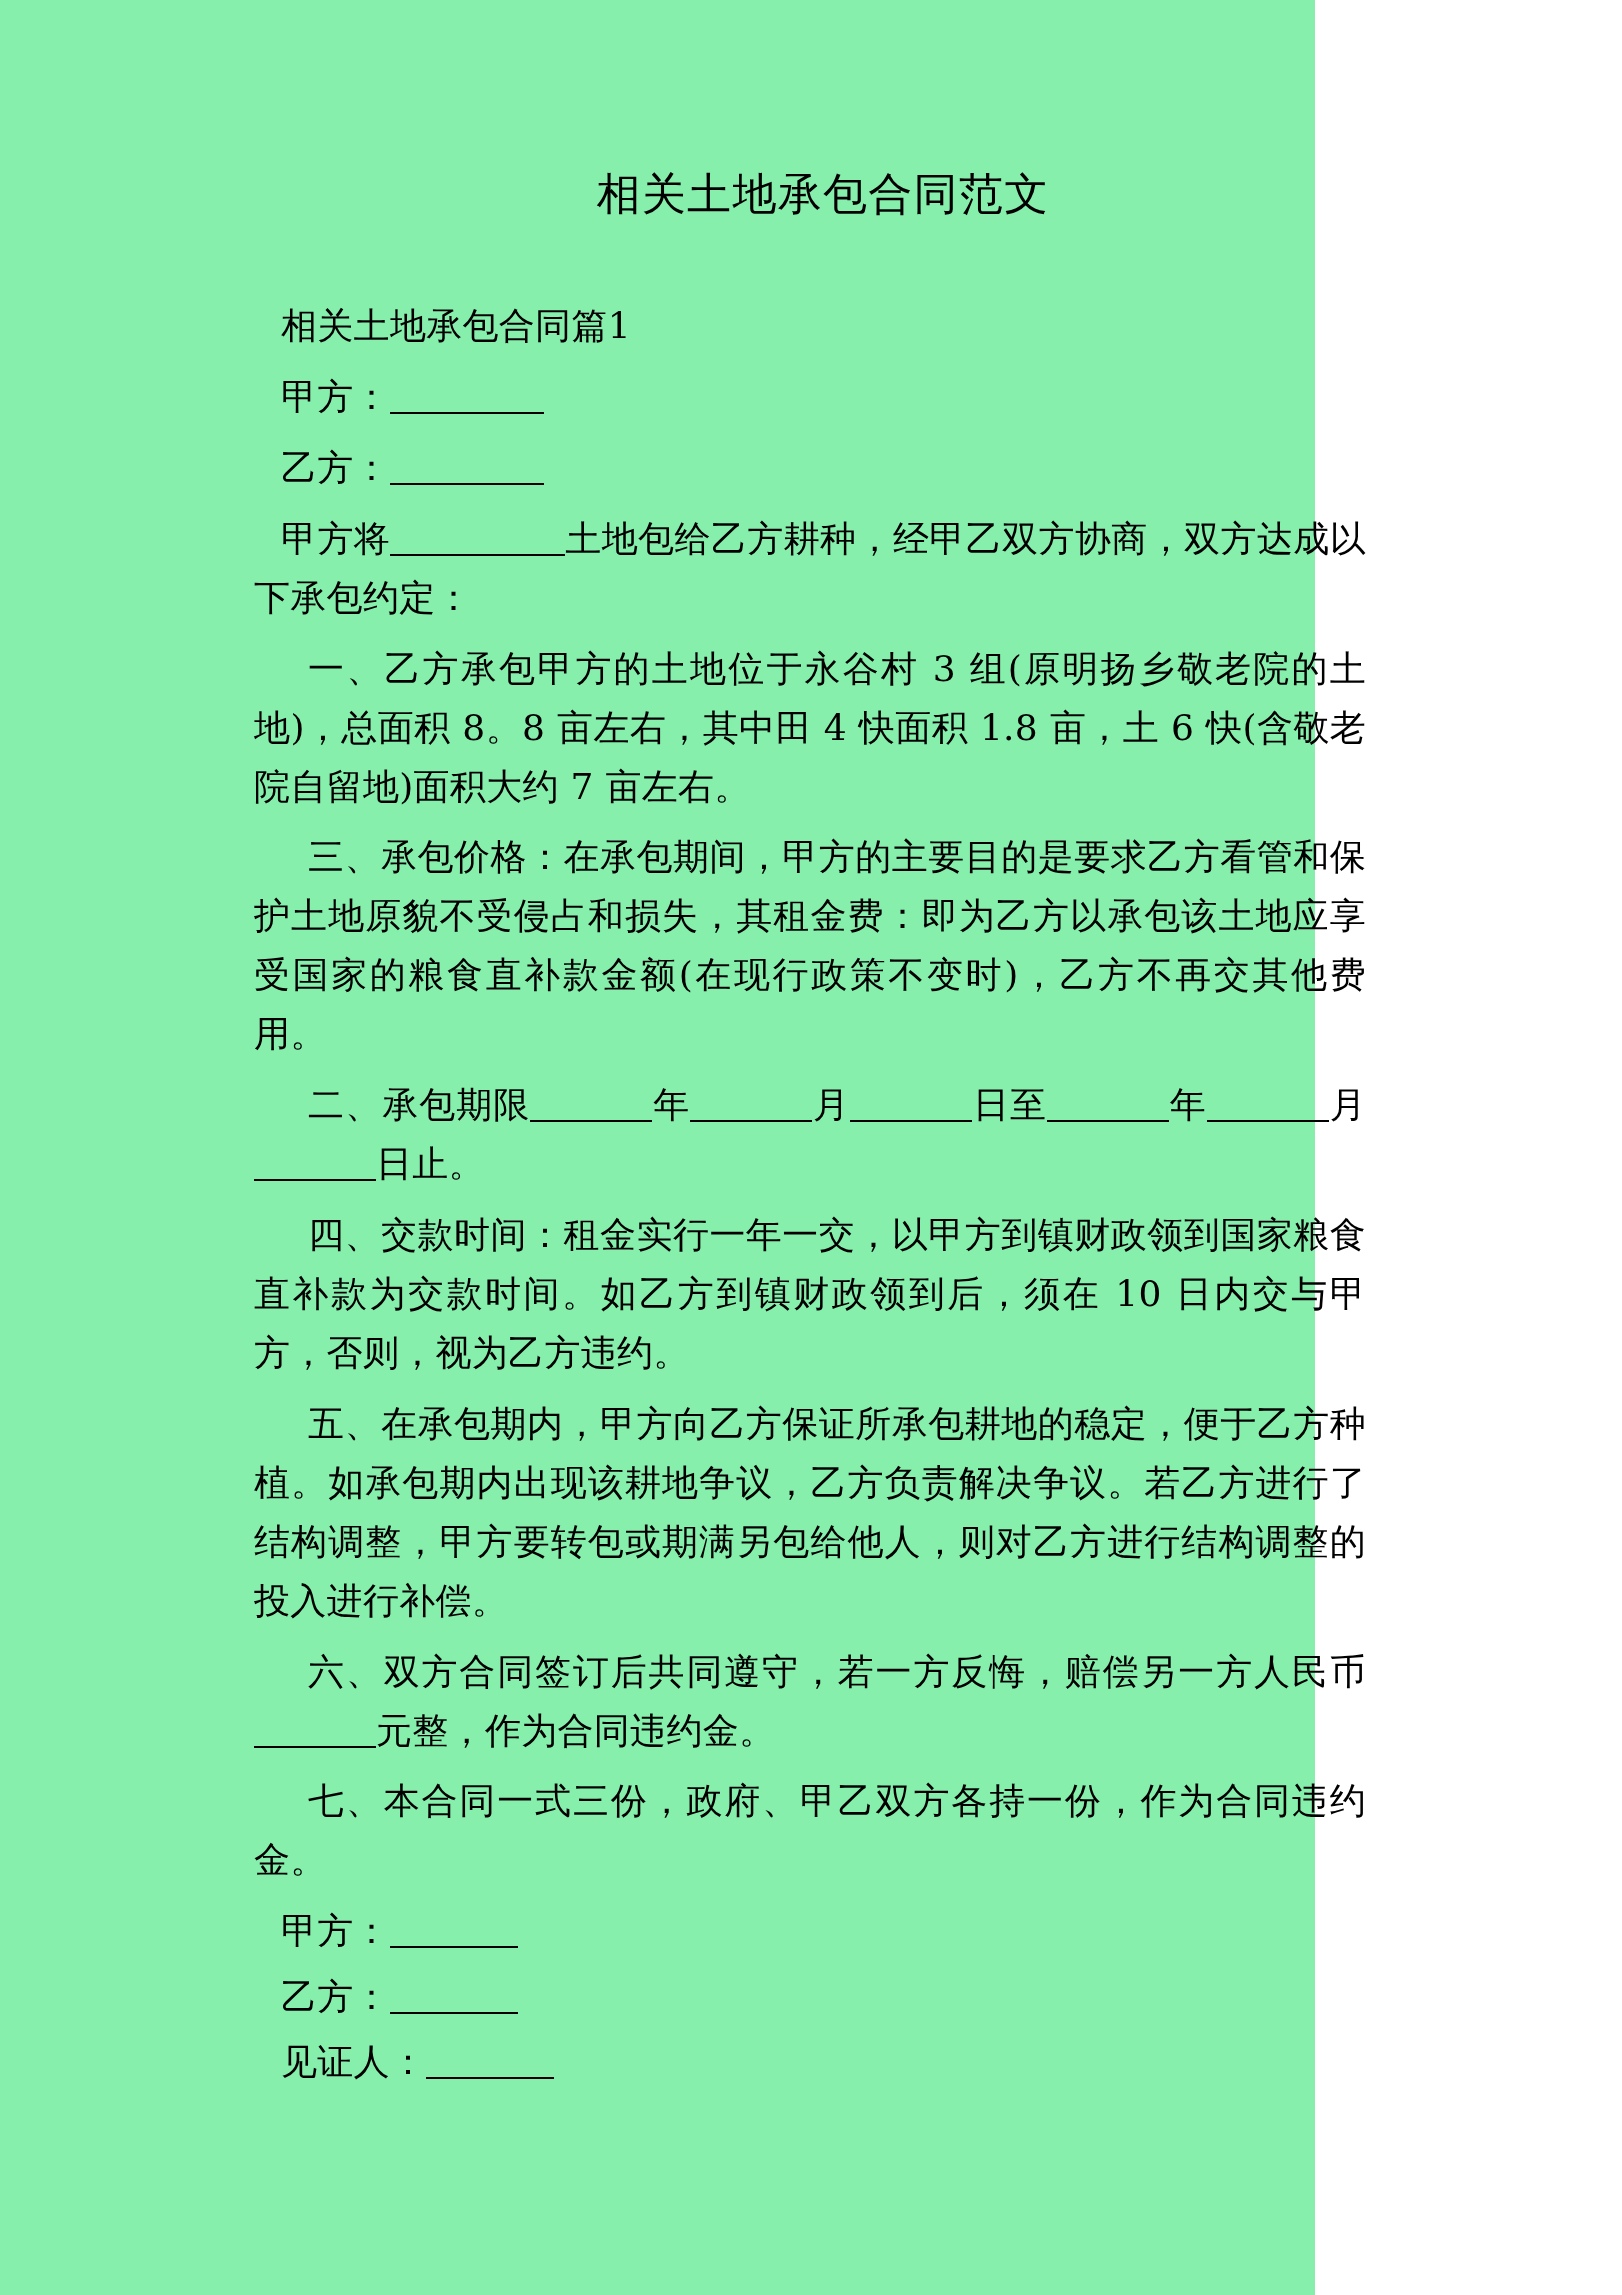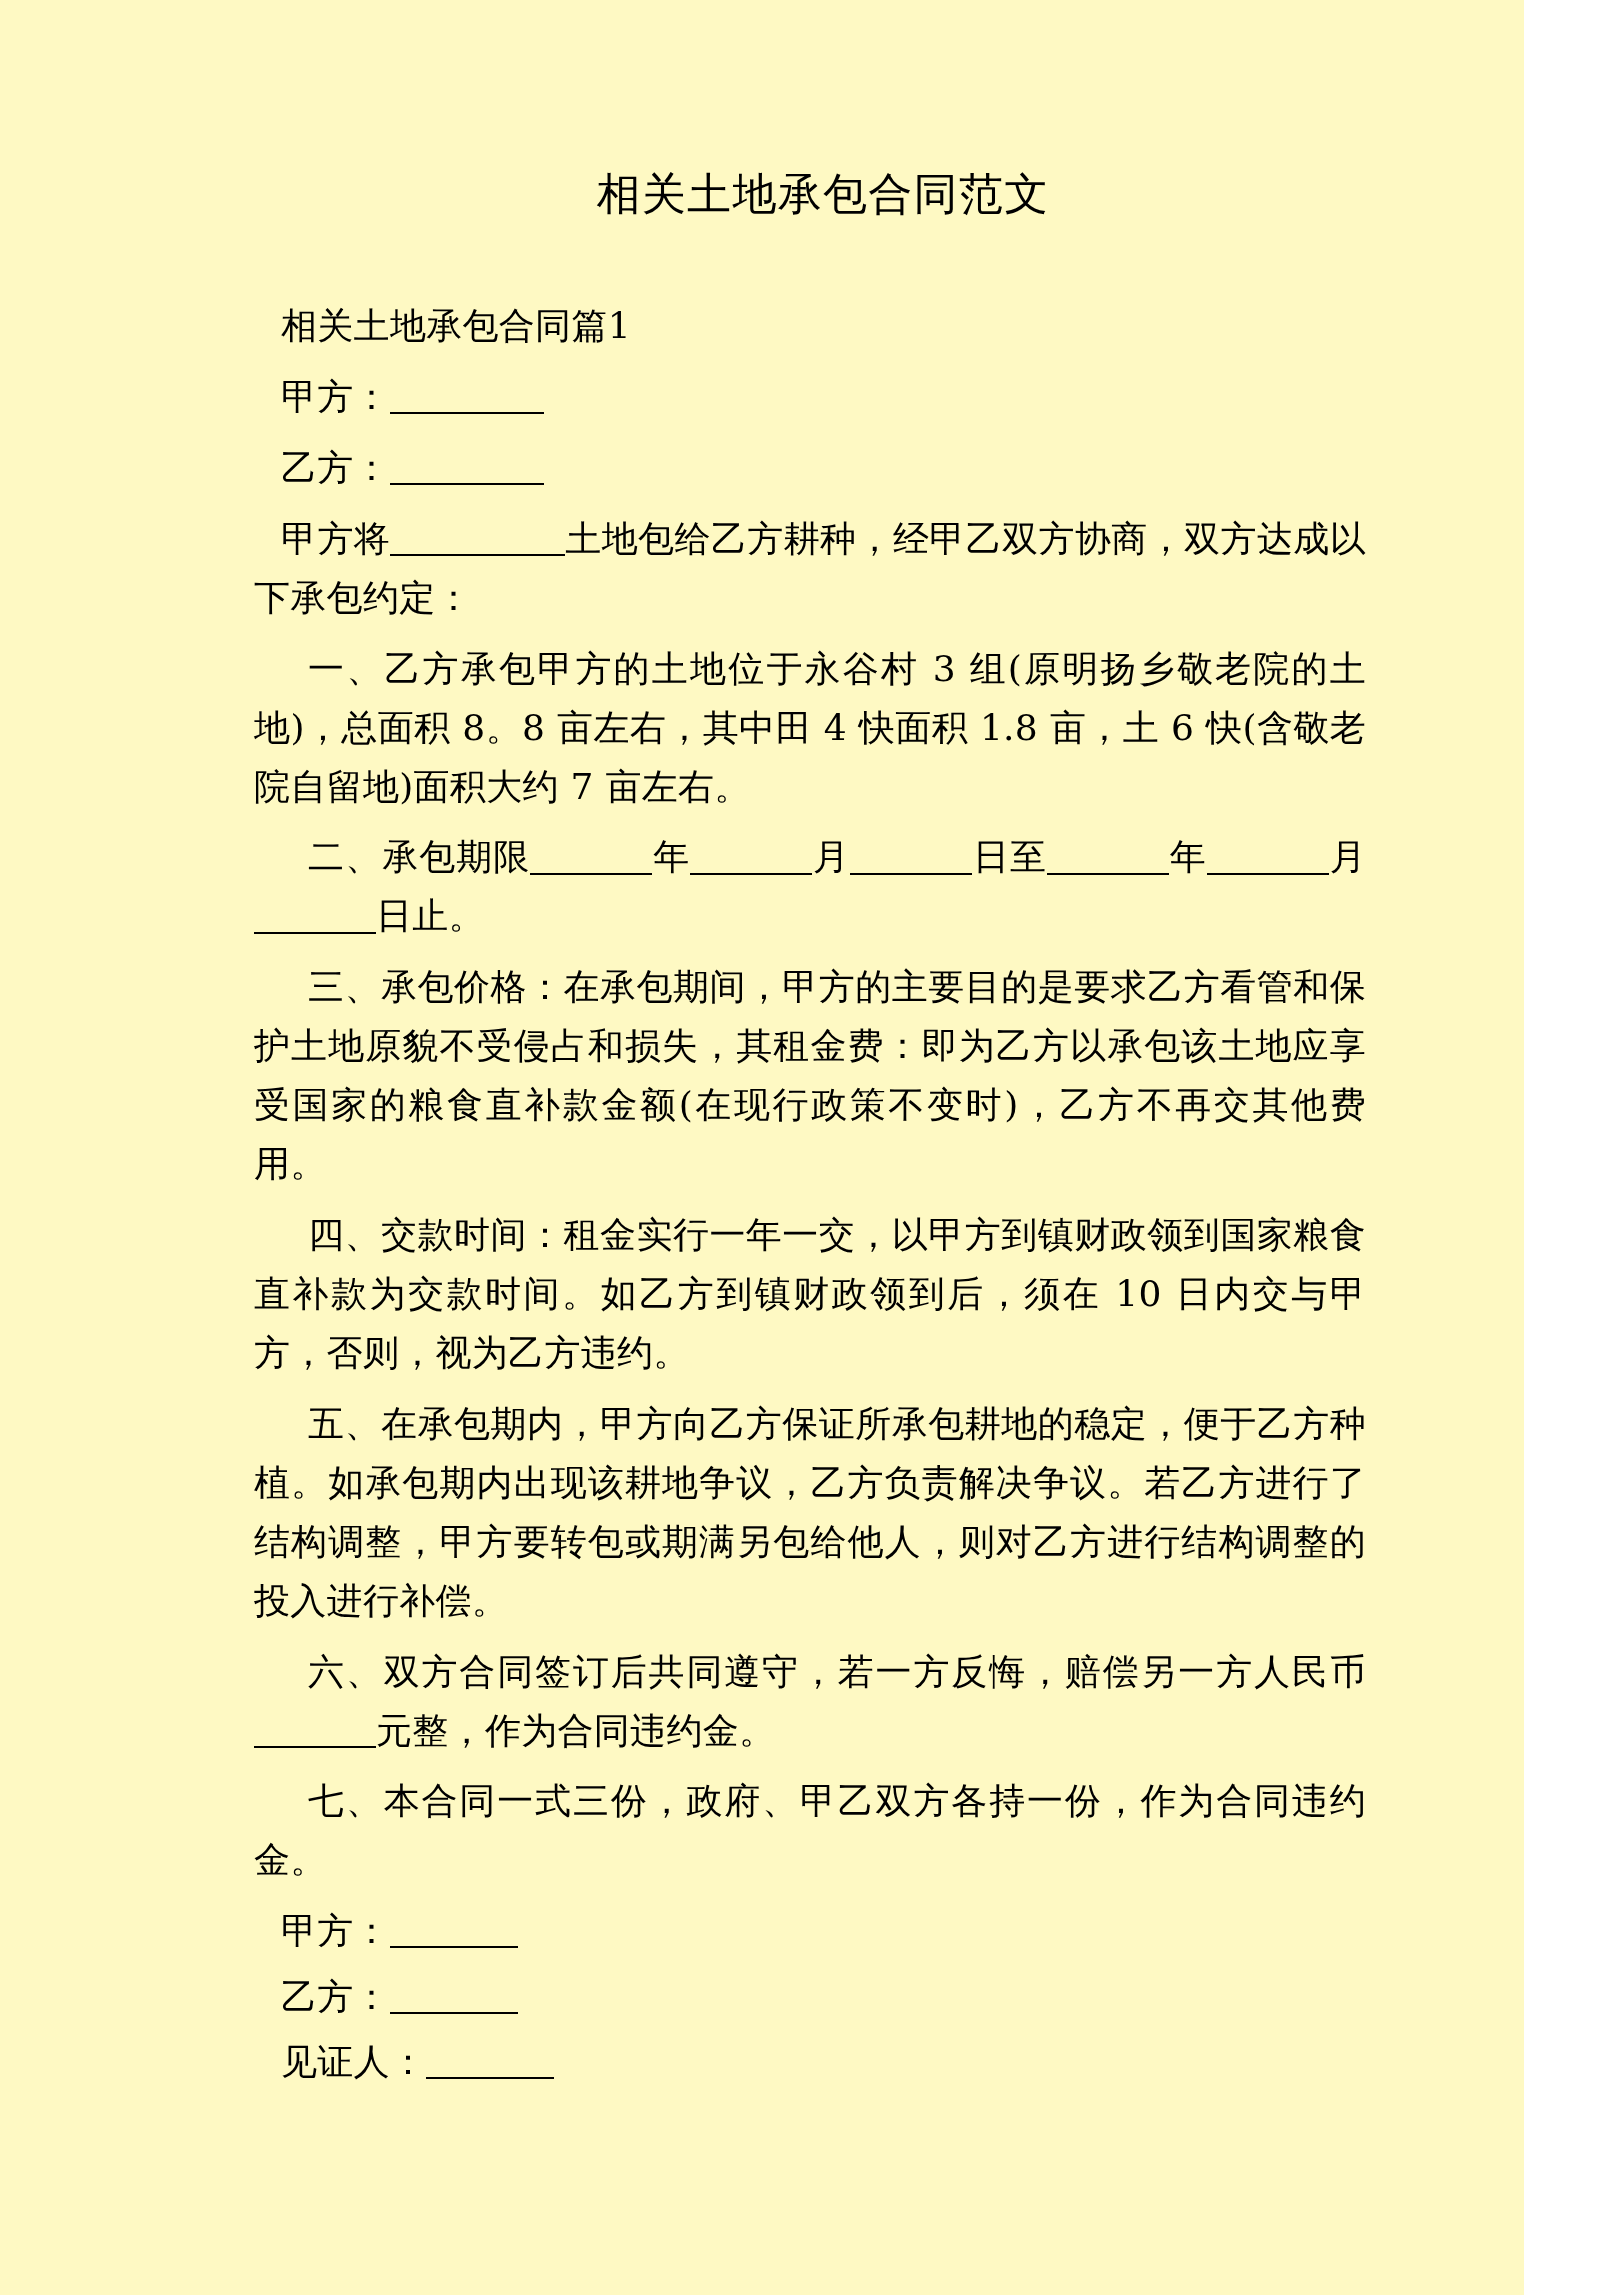--- a/index.html
+++ b/index.html
@@ -9,23 +9,23 @@
   }
   body {
     width: 1623px;
     height: 2295px;
     font-family: "DejaVu Serif", "Liberation Serif", serif;
     color: #000000;
     overflow: hidden;
   }
   .page {
     position: relative;
-    width: 1524px;
+    width: 1315px;
     height: 2295px;
-    background: #fef9c3;
+    background: #86efac;
     box-sizing: border-box;
   }
   .content {
     position: absolute;
     left: 254px;
     top: 164px;
     width: 1112px;
   }
   .doc-title {
     font-size: 44px;
@@ -84,25 +84,25 @@
     <p class="para indent-half">
       <span>乙方：</span><span class="blank b-lg"></span>
     </p>
 
     <p class="para indent-half">
       <span>甲方将</span><span class="blank b-xl"></span><span>土地包给乙方耕种，经甲乙双方协商，双方达成以下承包约定：</span>
     </p>
 
     <p class="para indent">一、乙方承包甲方的土地位于永谷村 3 组(原明扬乡敬老院的土地)，总面积 8。8 亩左右，其中田 4 快面积 1.8 亩，土 6 快(含敬老院自留地)面积大约 7 亩左右。</p>
 
+    <p class="para indent">三、承包价格：在承包期间，甲方的主要目的是要求乙方看管和保护土地原貌不受侵占和损失，其租金费：即为乙方以承包该土地应享受国家的粮食直补款金额(在现行政策不变时)，乙方不再交其他费用。</p>
+
     <p class="para indent">
       <span>二、承包期限</span><span class="blank b-md"></span><span>年</span><span class="blank b-md"></span><span>月</span><span class="blank b-md"></span><span>日至</span><span class="blank b-md"></span><span>年</span><span class="blank b-md"></span><span>月</span><span class="blank b-md"></span><span>日止。</span>
     </p>
-
-    <p class="para indent">三、承包价格：在承包期间，甲方的主要目的是要求乙方看管和保护土地原貌不受侵占和损失，其租金费：即为乙方以承包该土地应享受国家的粮食直补款金额(在现行政策不变时)，乙方不再交其他费用。</p>
 
     <p class="para indent">四、交款时间：租金实行一年一交，以甲方到镇财政领到国家粮食直补款为交款时间。如乙方到镇财政领到后，须在 10 日内交与甲方，否则，视为乙方违约。</p>
 
 
     <p class="para indent">五、在承包期内，甲方向乙方保证所承包耕地的稳定，便于乙方种植。如承包期内出现该耕地争议，乙方负责解决争议。若乙方进行了结构调整，甲方要转包或期满另包给他人，则对乙方进行结构调整的投入进行补偿。</p>
 
     <p class="para indent">
       <span>六、双方合同签订后共同遵守，若一方反悔，赔偿另一方人民币</span><span class="blank b-md"></span><span>元整，作为合同违约金。</span>
     </p>
 

